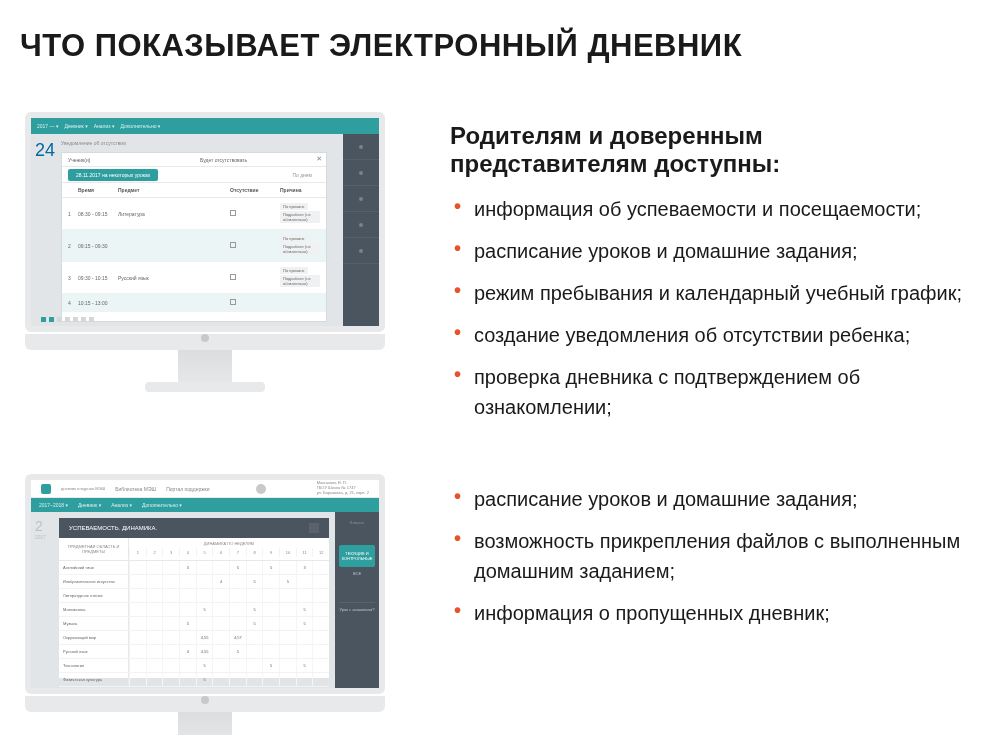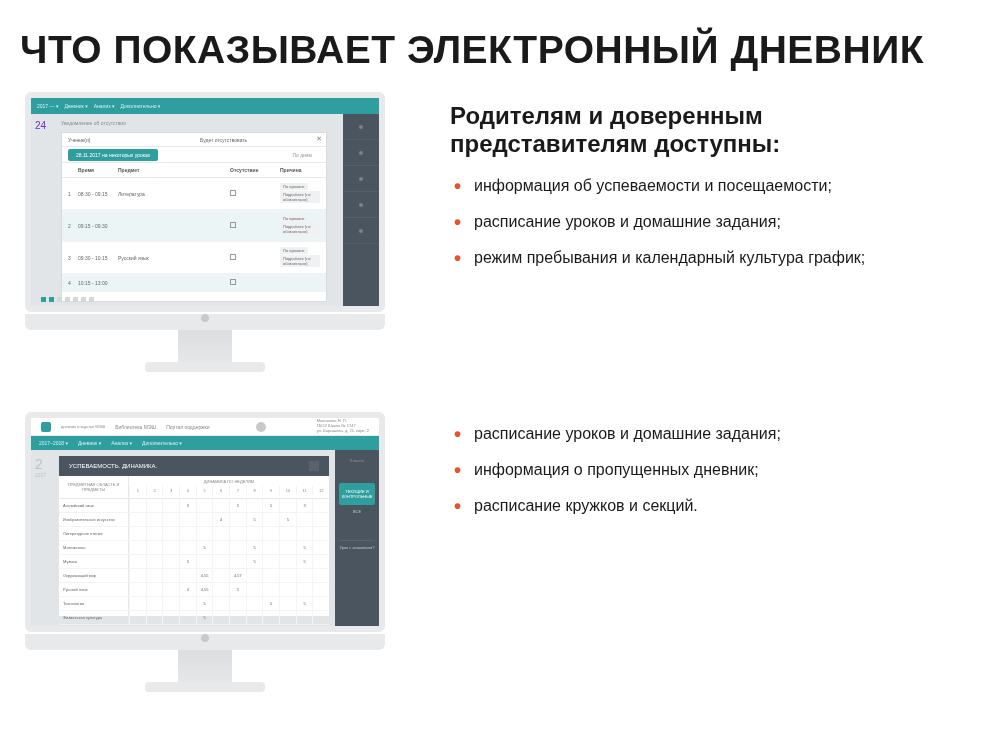--- a/index.html
+++ b/index.html
@@ -4,24 +4,24 @@
   <style>
     * { box-sizing: border-box; margin: 0; padding: 0; }
     body {
       font-family: -apple-system, BlinkMacSystemFont, "Segoe UI", Arial, sans-serif;
       background: #fff;
       padding: 28px 20px;
       width: 986px;
       color: #1a1a1a;
     }
     .page-title {
-      font-size: 39px;
+      font-size: 31px;
       font-weight: 700;
       letter-spacing: 0.5px;
-      margin-bottom: 20px;
+      margin-bottom: 48px;
       text-transform: uppercase;
     }
     .section {
       display: flex;
       gap: 60px;
       margin-bottom: 40px;
       align-items: flex-start;
     }
     .monitor-col {
       width: 370px;
@@ -35,21 +35,21 @@
       font-size: 24px;
       font-weight: 700;
       margin-bottom: 16px;
     }
     .bullet-list {
       list-style: none;
     }
     .bullet-item {
       position: relative;
       padding-left: 24px;
-      font-size: 16px;
+      font-size: 20px;
       line-height: 1.5;
       margin-bottom: 12px;
       color: #1a1a1a;
     }
     .bullet-item::before {
       content: "•";
       position: absolute;
       left: 4px;
       color: #e8522a;
       font-size: 20px;
@@ -127,22 +127,22 @@
       left: 0;
       right: 36px;
       bottom: 0;
       background: #e2e5e7;
       padding: 6px;
     }
     .s1-bignum {
       position:absolute;
       left:4px;
       top:6px;
-      font-size:10px;
-      color:#6d28d9;
+      font-size:18px;
+      color:#0369a1;
       font-weight:300;
     }
     .s1-popup {
       background: #fff;
       margin: 6px 10px 0 24px;
       border: 1px solid #d7dadc;
       height: 170px;
       position:relative;
     }
     .s1-popup-header {
@@ -455,21 +455,23 @@
         </div>
       <div class="monitor-stand"></div>
       <div class="monitor-base"></div>
     </div>
   </div>
   <div class="text-col">
     <div class="section-heading">Родителям и доверенным представителям доступны:</div>
     <ul class="bullet-list" id="list1">
         <li class="bullet-item">информация об успеваемости и посещаемости;</li>
         <li class="bullet-item">расписание уроков и домашние задания;</li>
-        <li class="bullet-item">режим пребывания и календарный культура график;</li>
+        <li class="bullet-item">режим пребывания и календарный учебный график;</li>
+        <li class="bullet-item">создание уведомления об отсутствии ребенка;</li>
+        <li class="bullet-item">проверка дневника с подтверждением об ознакомлении;</li>
       </ul>
   </div>
 </div>
 
 <div class="section">
   <div class="monitor-col">
     <div class="monitor">
       <div class="monitor-screen">
         <div class="s2-top">
           <div class="s2-logo"></div>
@@ -688,17 +690,17 @@
       <div class="monitor-bezel-bottom">
           <div class="monitor-button"></div>
         </div>
       <div class="monitor-stand"></div>
       <div class="monitor-base"></div>
     </div>
   </div>
   <div class="text-col">
     <ul class="bullet-list" id="list2">
         <li class="bullet-item">расписание уроков и домашние задания;</li>
+        <li class="bullet-item">возможность прикрепления файлов с выполненным домашним заданием;</li>
         <li class="bullet-item">информация о пропущенных дневник;</li>
-        <li class="bullet-item">расписание кружков и секций.</li>
       </ul>
   </div>
 </div>
 
 </body></html>

